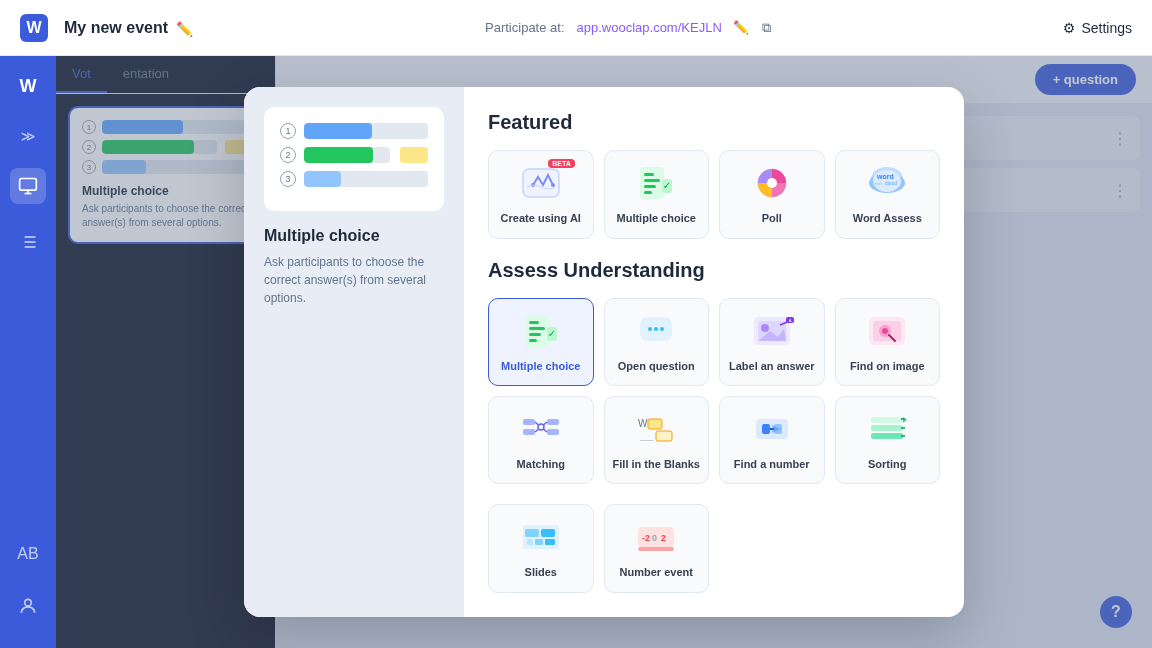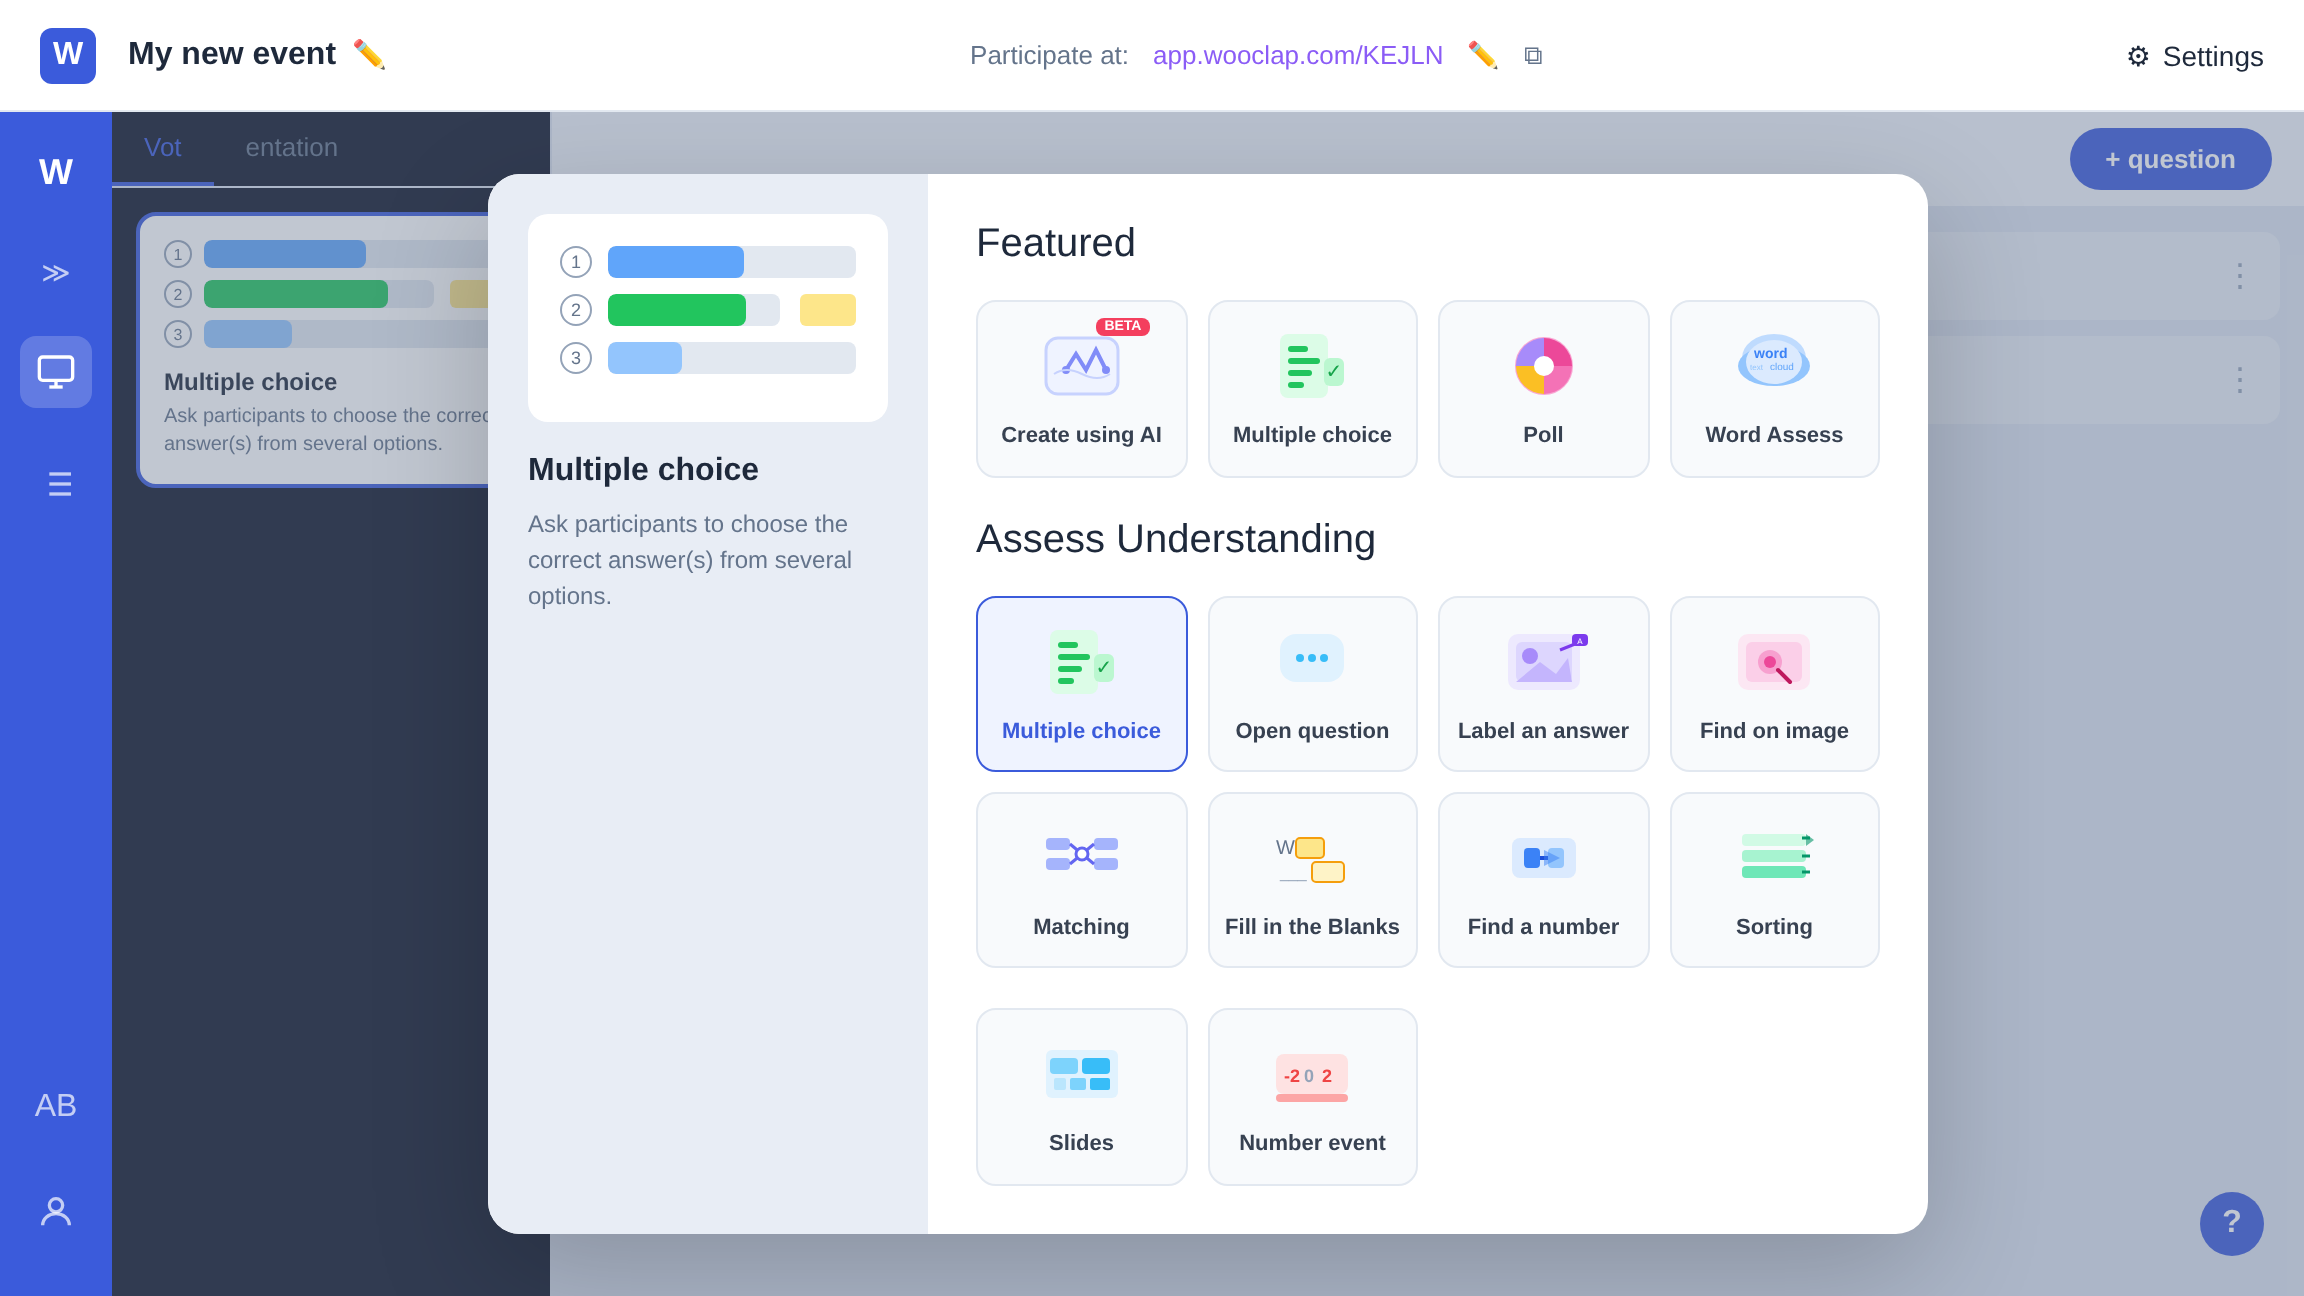--- a/index.html
+++ b/index.html
@@ -41,21 +41,21 @@
       justify-content: center;
       color: white;
       font-weight: 900;
       font-size: 16px;
     }
     .topbar-title {
       font-size: 16px;
       font-weight: 600;
       color: #1e293b;
       display: flex;
-      align-items: flex-start;
+      align-items: flex-end;
       gap: 8px;
     }
     .topbar-title .edit-icon {
       color: #64748b;
       font-size: 14px;
       cursor: pointer;
     }
     .topbar-center {
       flex: 1;
       display: flex;
@@ -365,21 +365,21 @@
     .modal-right::-webkit-scrollbar-track {
       background: #f1f5f9;
     }
     .modal-right::-webkit-scrollbar-thumb {
       background: #cbd5e1;
       border-radius: 3px;
     }
 
     .section-title {
       font-size: 20px;
-      font-weight: 400;
+      font-weight: 700;
       color: #1e293b;
       margin-bottom: 16px;
     }
 
     .grid-2x4 {
       display: grid;
       grid-template-columns: repeat(4, 1fr);
       gap: 10px;
       margin-bottom: 20px;
     }

